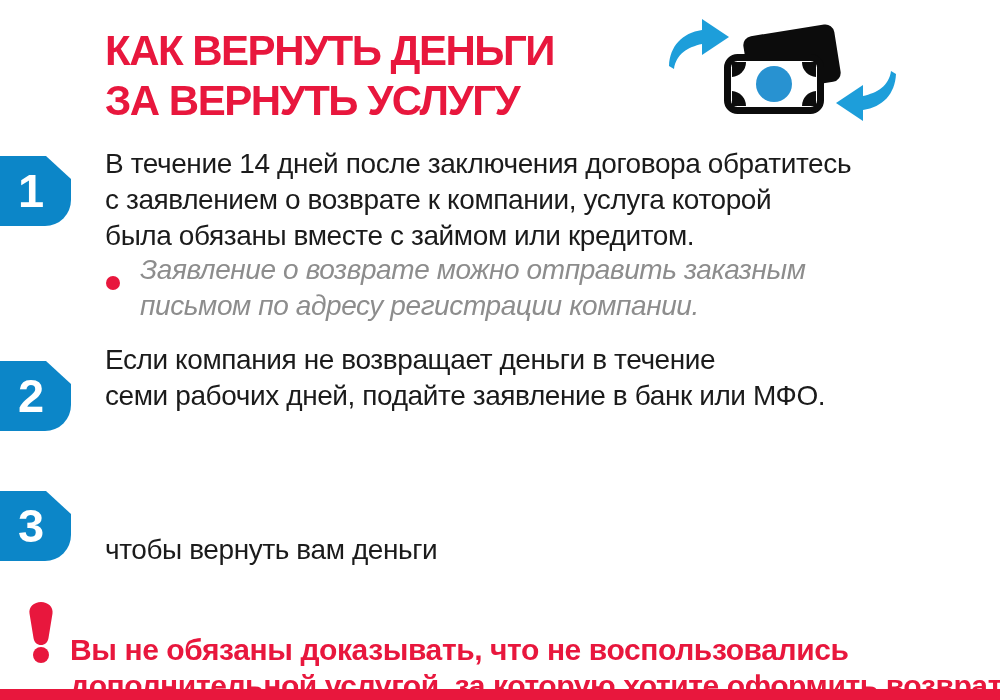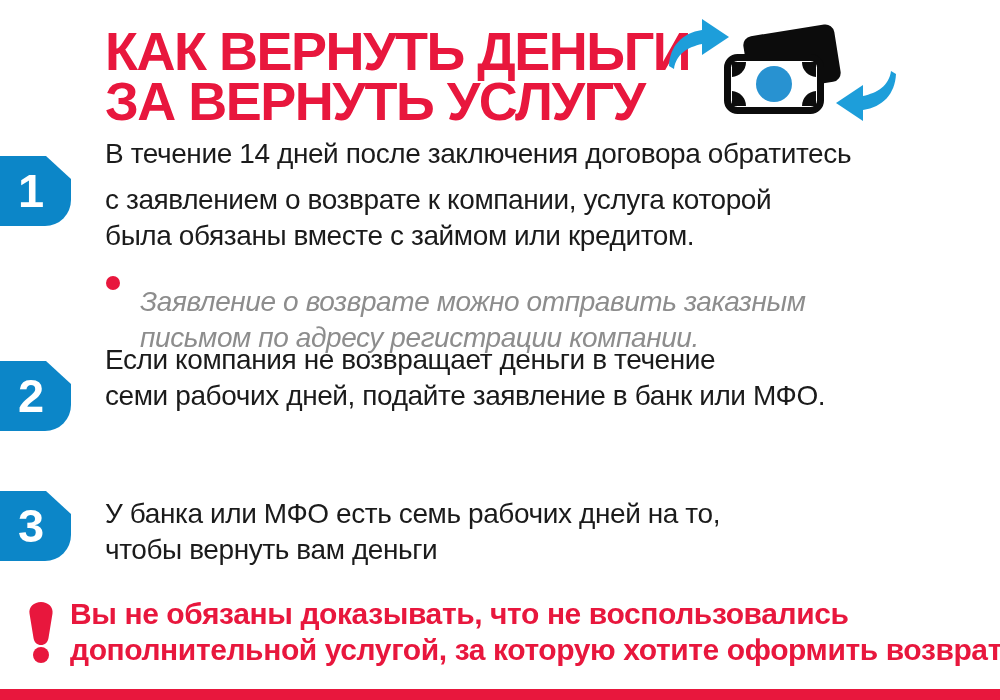--- a/index.html
+++ b/index.html
@@ -3,21 +3,21 @@
 <meta charset="utf-8">
 <style>
   html,body{margin:0;padding:0;background:#fff;}
   .canvas{
     position:relative;width:1000px;height:700px;background:#ffffff;
     overflow:hidden;font-family:"Liberation Sans",sans-serif;
   }
   
   .title{
     position:absolute;left:105px;top:26px;
-    color:#e8173d;font-weight:bold;font-size:54px;line-height:50px;
+    color:#e8173d;font-weight:bold;font-size:42px;line-height:50px;
     letter-spacing:-1.5px;white-space:nowrap;
   }
   
   .money-icon{position:absolute;left:666px;top:12px;width:240px;height:118px;}
   
   .badge{
     position:absolute;left:0;width:71px;height:70px;background:#0c86c8;
     border-radius:0 0 26px 0;
     clip-path:polygon(0 0,46px 0,71px 23px,71px 70px,0 70px);
     display:flex;align-items:center;
@@ -34,27 +34,27 @@
     position:absolute;left:105px;color:#1b1b1b;font-size:28px;
     line-height:36px;letter-spacing:-0.4px;white-space:nowrap;
   }
   
   .note-dot{
     position:absolute;left:106px;top:276px;width:14px;height:14px;
     border-radius:50%;background:#e8173d;
   }
   .note-line{
     position:absolute;left:140px;color:#8d8d8d;font-size:28px;
-    font-style:italic;line-height:36px;letter-spacing:-0.4px;white-space:nowrap;margin-top:32px;
+    font-style:italic;line-height:36px;letter-spacing:-0.4px;white-space:nowrap;
   }
   
   .excl-icon{position:absolute;left:28px;top:602px;width:26px;height:61px;}
   .warn-line{
     position:absolute;left:70px;color:#e8173d;font-weight:bold;
-    font-size:30px;line-height:36px;letter-spacing:-0.4px;white-space:nowrap;
+    font-size:30px;line-height:36px;letter-spacing:-0.4px;white-space:nowrap;margin-top:36px;
   }
   .bottom-bar{
     position:absolute;left:0;top:689px;width:1000px;height:11px;background:#e8173d;
   }
 </style>
 </head>
 <body>
 
 <div class="canvas">
 
@@ -78,38 +78,37 @@
       <circle cx="108" cy="72" r="18" fill="#2892d1"></circle>
     </g>
 
     <path fill="#1d9eda" d="M3 54 C4 34 16 21 36 18 L36 7 L63 25 L36 43 L36 32 C22 35 10 42 8 57 Z"></path>
     <path fill="#1d9eda" d="M230 62 C229 82 217 95 197 98 L197 109 L170 91 L197 73 L197 84 C211 81 223 74 225 59 Z"></path>
   </svg>
 
   <div class="badge badge-1">
     <div class="badge-num">1</div>
   </div>
-  <div class="body-line" style="top:136px">В течение 14 дней после заключения договора обратитесь</div>
+  <div class="body-line" style="top:146px">В течение 14 дней после заключения договора обратитесь</div>
   <div class="body-line" style="top:182px">с заявлением о возврате к компании, услуга которой</div>
   <div class="body-line" style="top:218px">была обязаны вместе с займом или кредитом.</div>
 
   <div class="note-dot"></div>
   <div class="note-line" style="top:252px">Заявление о возврате можно отправить заказным</div>
   <div class="note-line" style="top:288px">письмом по адресу регистрации компании.</div>
 
   <div class="badge badge-2">
     <div class="badge-num">2</div>
   </div>
   <div class="body-line" style="top:342px">Если компания не возвращает деньги в течение</div>
   <div class="body-line" style="top:378px">семи рабочих дней, подайте заявление в банк или МФО.</div>
 
   <div class="badge badge-3">
     <div class="badge-num">3</div>
   </div>
-  <div class="body-line" style="top:496px">У банка или МФО есть семь рабочих дней на то,</div>
   <div class="body-line" style="top:532px">чтобы вернуть вам деньги</div>
 
   <svg class="excl-icon" viewBox="0 0 26 61" xmlns="http://www.w3.org/2000/svg">
     <path fill="#e8173d" d="M13 0 C20 0 25.5 5 24.5 11.5 L20.5 36 C19.8 40.5 16.8 43 13 43 C9.2 43 6.2 40.5 5.5 36 L1.5 11.5 C0.5 5 6 0 13 0 Z"></path>
     <circle cx="13" cy="53" r="8" fill="#e8173d"></circle>
   </svg>
   <div class="warn-line" style="top:596px">Вы не обязаны доказывать, что не воспользовались</div>
   <div class="warn-line" style="top:632px">дополнительной услугой, за которую хотите оформить возврат.</div>
 
   <div class="bottom-bar"></div>

